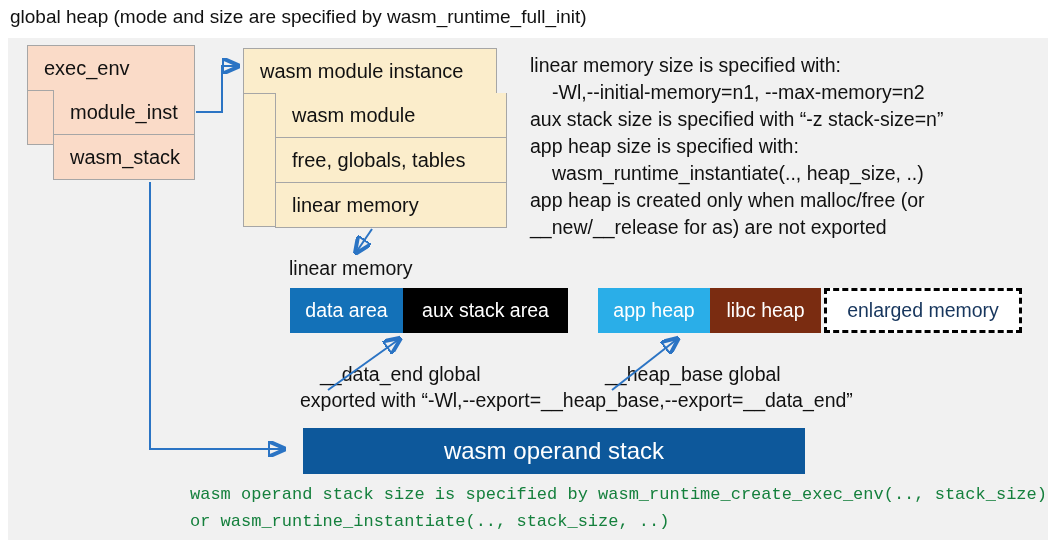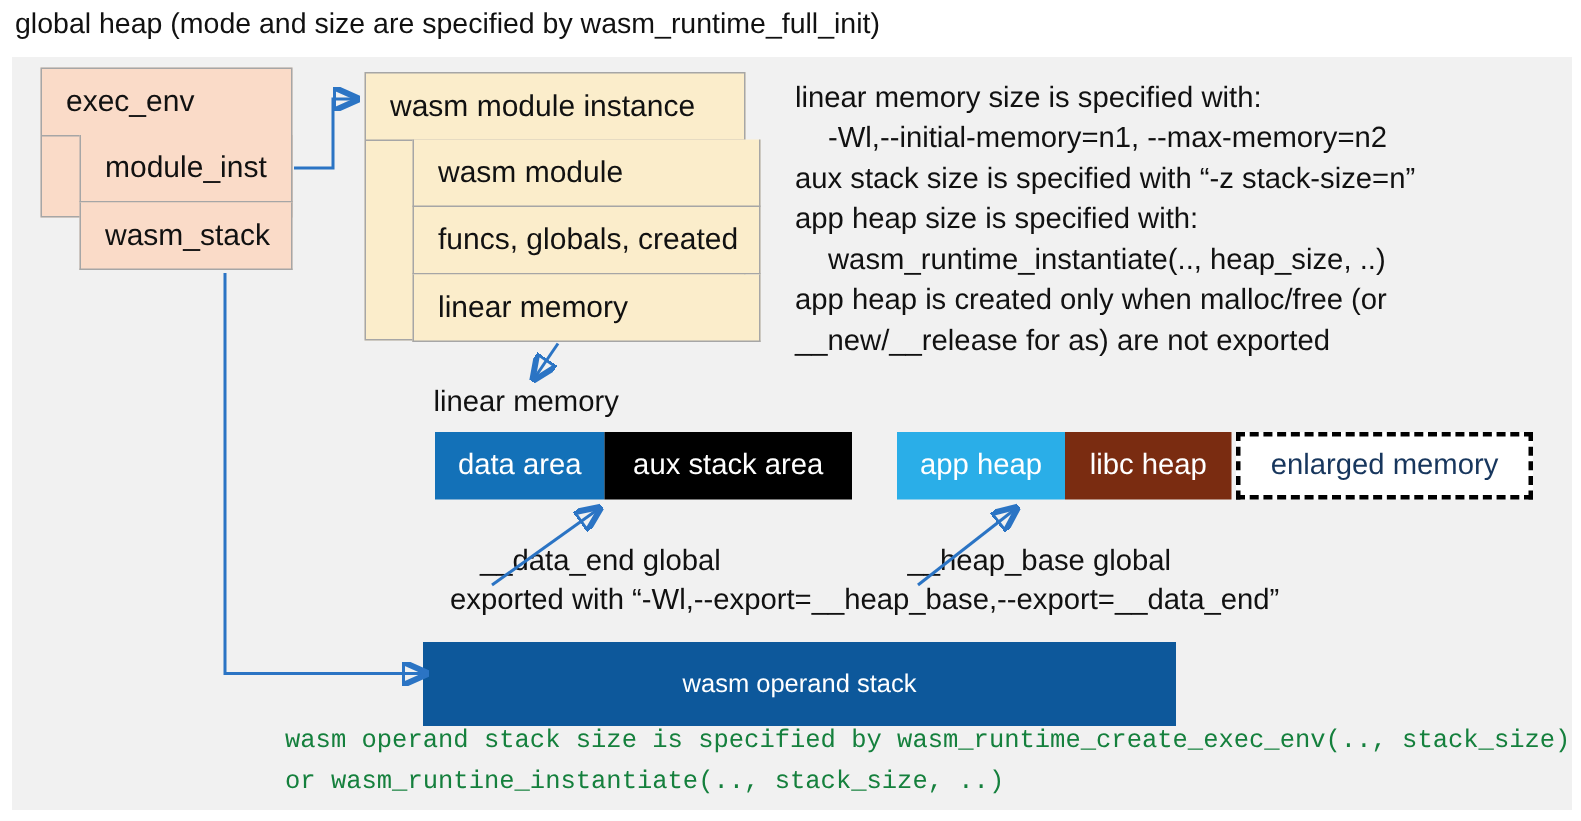--- a/index.html
+++ b/index.html
@@ -36,22 +36,22 @@
   .seg-aux{width:165px;}
   .seg-app{width:112px;margin-left:30px;}
   .seg-libc{width:111px;}
   .seg-enlarged{width:198px;margin-left:3px;background:#ffffff;border:3px dashed #000;color:#17365d;}
 
   .ann{position:absolute;font-size:19.5px;color:#111;white-space:nowrap;}
   .ann-data-end{left:320px;top:363px;}
   .ann-heap-base{left:605px;top:363px;}
   .ann-exported{left:300px;top:389px;}
 
-  .opstack{position:absolute;left:282px;top:428px;width:502px;height:56px;
-    display:flex;align-items:center;justify-content:center;color:#fff;font-size:17px;}
+  .opstack{position:absolute;left:303px;top:428px;width:502px;height:46px;
+    display:flex;align-items:center;justify-content:center;color:#fff;font-size:24px;}
 
   .notes-bottom{position:absolute;left:190px;top:481px;font-size:17px;color:#15803d;line-height:27px;white-space:nowrap;font-family:Liberation Mono, monospace;}
 
   svg.overlay{position:absolute;left:0;top:0;width:1054px;height:547px;pointer-events:none;}
   svg.overlay path{fill:none;stroke:#2b74c4;stroke-width:2;}
 </style>
 </head>
 <body>
 
 <div class="stage">
@@ -65,21 +65,21 @@
     <div class="rows rows-pink">
       <div class="row">module_inst</div>
       <div class="row">wasm_stack</div>
     </div>
   </div>
 
   <div class="record cream wmi">
     <div class="hdr">wasm module instance</div>
     <div class="rows rows-cream">
       <div class="row">wasm module</div>
-      <div class="row">funcs, globals, created</div>
+      <div class="row">free, globals, tables</div>
       <div class="row">linear memory</div>
     </div>
   </div>
 
   <div class="notes-right">
     <div>linear memory size is specified with:</div>
     <div class="indent">-Wl,--initial-memory=n1, --max-memory=n2</div>
     <div>aux stack size is specified with “-z stack-size=n”</div>
     <div>app heap size is specified with:</div>
     <div class="indent">wasm_runtime_instantiate(.., heap_size, ..)</div>

